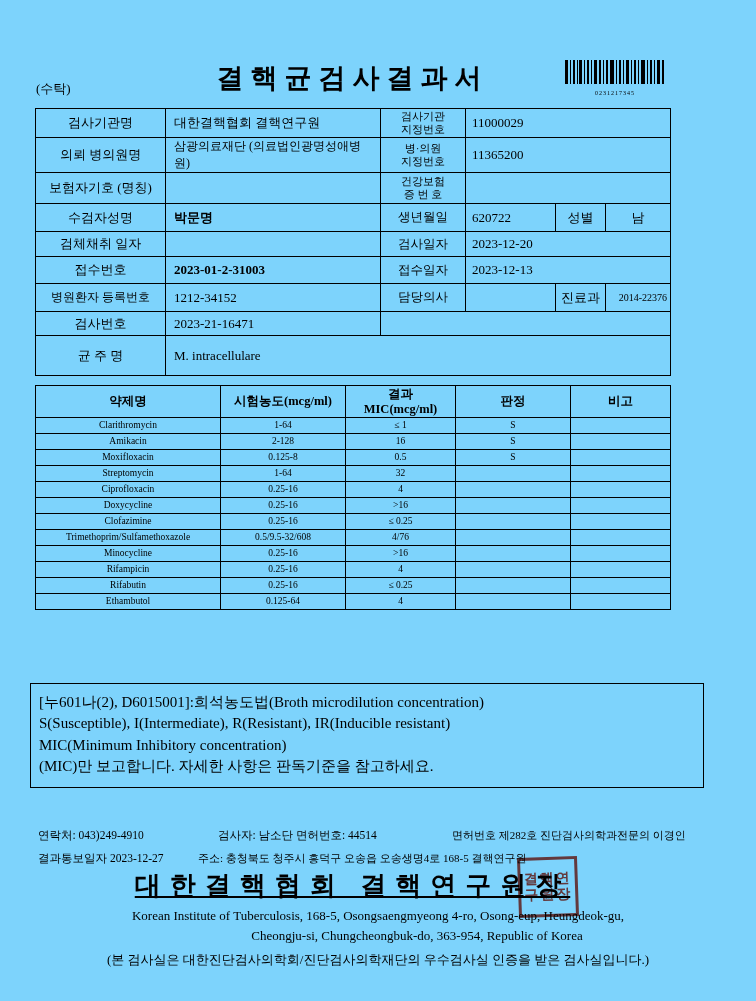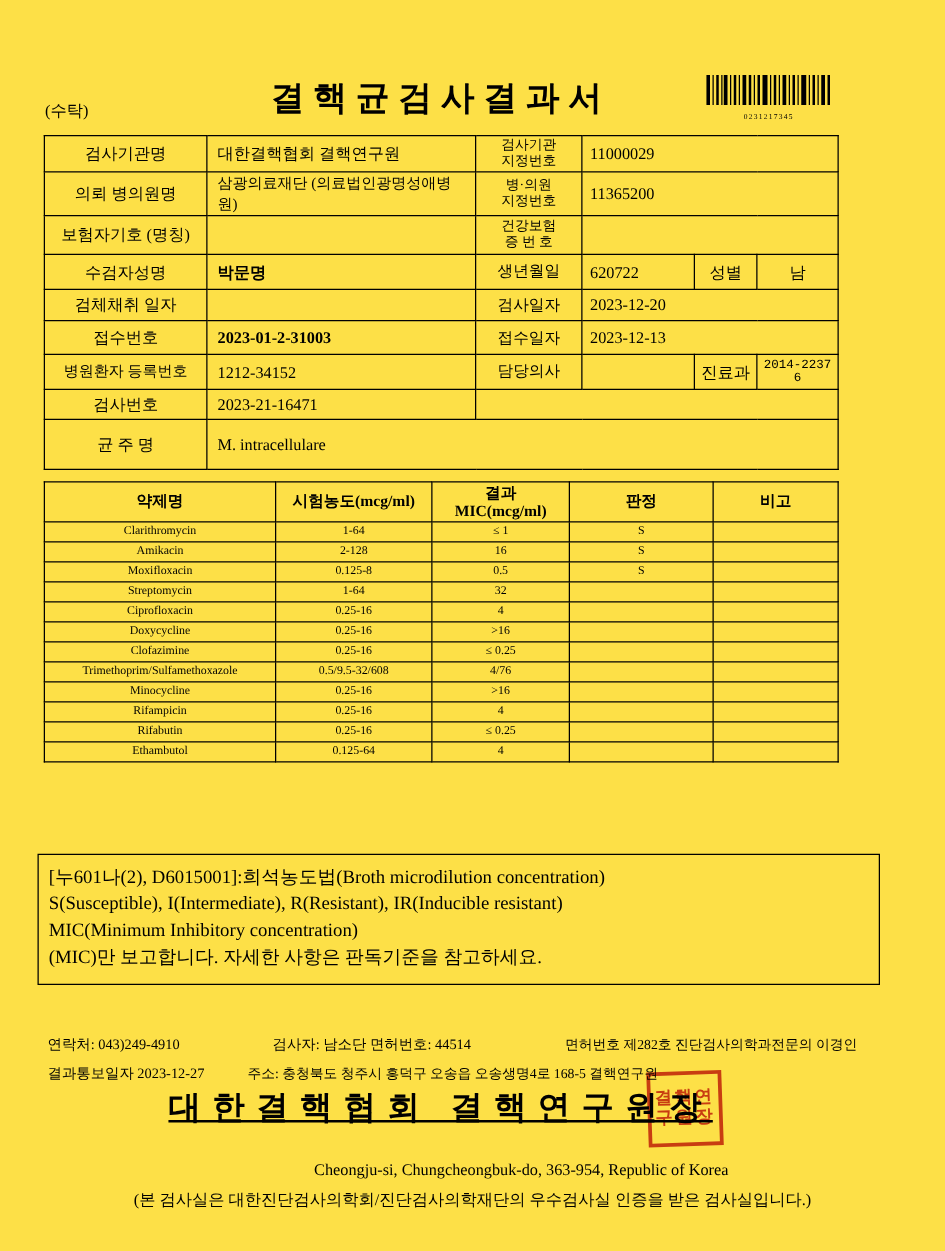--- a/index.html
+++ b/index.html
@@ -1,35 +1,35 @@
 <!DOCTYPE html>
 <html><head>
 <meta charset="utf-8">
 <style>
   html,body{margin:0;padding:0;background:#fff;}
-  #page{position:relative;width:756px;height:1001px;background:#fde047;color:#000;
+  #page{position:relative;width:756px;height:1001px;background:#7dd3fc;color:#000;
         font-family:"Liberation Serif", serif;overflow:hidden;}
   .abs{position:absolute;}
   .preline{white-space:pre-line;}
 
   
   .consign{left:36px;top:80px;font-size:13px;}
   .doc-title{left:35px;top:60px;width:635px;text-align:center;font-size:27px;font-weight:bold;letter-spacing:7px;}
   .barcode-wrap{left:565px;top:60px;width:100px;text-align:center;}
   .barcode-caption{font-size:6px;letter-spacing:1px;line-height:1;}
 
   
   table{border-collapse:collapse;table-layout:fixed;}
   .info-table{left:35px;top:108px;width:635px;}
   .info-table td{border:1.5px solid #000;font-size:13px;vertical-align:middle;overflow:hidden;}
   .info-table td.lbl{text-align:center;padding:0 2px;}
   .info-table td.val{text-align:left;padding:0 8px;}
   .info-table td.sub{text-align:center;font-size:11px;line-height:1.15;padding:0 2px;}
   .info-table td.sval{text-align:left;padding:0 6px;}
-  .info-table td.tiny{font-size:10px;line-height:1.1;word-break:break-all;padding:0 3px;text-align:center;font-family:Liberation Mono, monospace;}
+  .info-table td.tiny{font-size:10px;line-height:1.1;word-break:break-all;padding:0 3px;text-align:right;}
   .bold{font-weight:bold;font-size:14px;}
 
   .drug-table{left:35px;top:385px;width:635px;}
   .drug-table th{border:1.5px solid #000;font-size:12.5px;font-weight:bold;text-align:center;line-height:1.15;}
   .drug-table td{border:1.2px solid #000;font-size:9.5px;text-align:center;vertical-align:middle;line-height:1;overflow:hidden;}
 
   
   .notes{left:30px;top:683px;width:656px;border:1.8px solid #000;padding:8px 8px 10px 8px;
          font-size:15px;line-height:1.42;}
 
@@ -277,16 +277,17 @@
   <div class="abs examiner f-small">검사자: 남소단  면허번호: 44514</div>
   <div class="abs license">면허번호 제282호 진단검사의학과전문의 이경인</div>
   <div class="abs report-date f-small">결과통보일자  2023-12-27</div>
   <div class="abs address">주소: 충청북도 청주시 흥덕구 오송읍 오송생명4로 168-5 결핵연구원</div>
 
   <div class="abs org-title">대한결핵협회 결핵연구원장</div>
   <div class="abs stamp">
     <div class="stamp-text">결핵연구원장</div>
   </div>
 
+  <div class="abs eng1">Korean Institute of Tuberculosis, 168-5, Osongsaengmyeong 4-ro, Osong-eup, Heungdeok-gu,</div>
   <div class="abs eng2">Cheongju-si, Chungcheongbuk-do, 363-954, Republic of Korea</div>
   <div class="abs cert">(본 검사실은 대한진단검사의학회/진단검사의학재단의 우수검사실 인증을 받은 검사실입니다.)</div>
 
 </div>
 
 </body></html>

